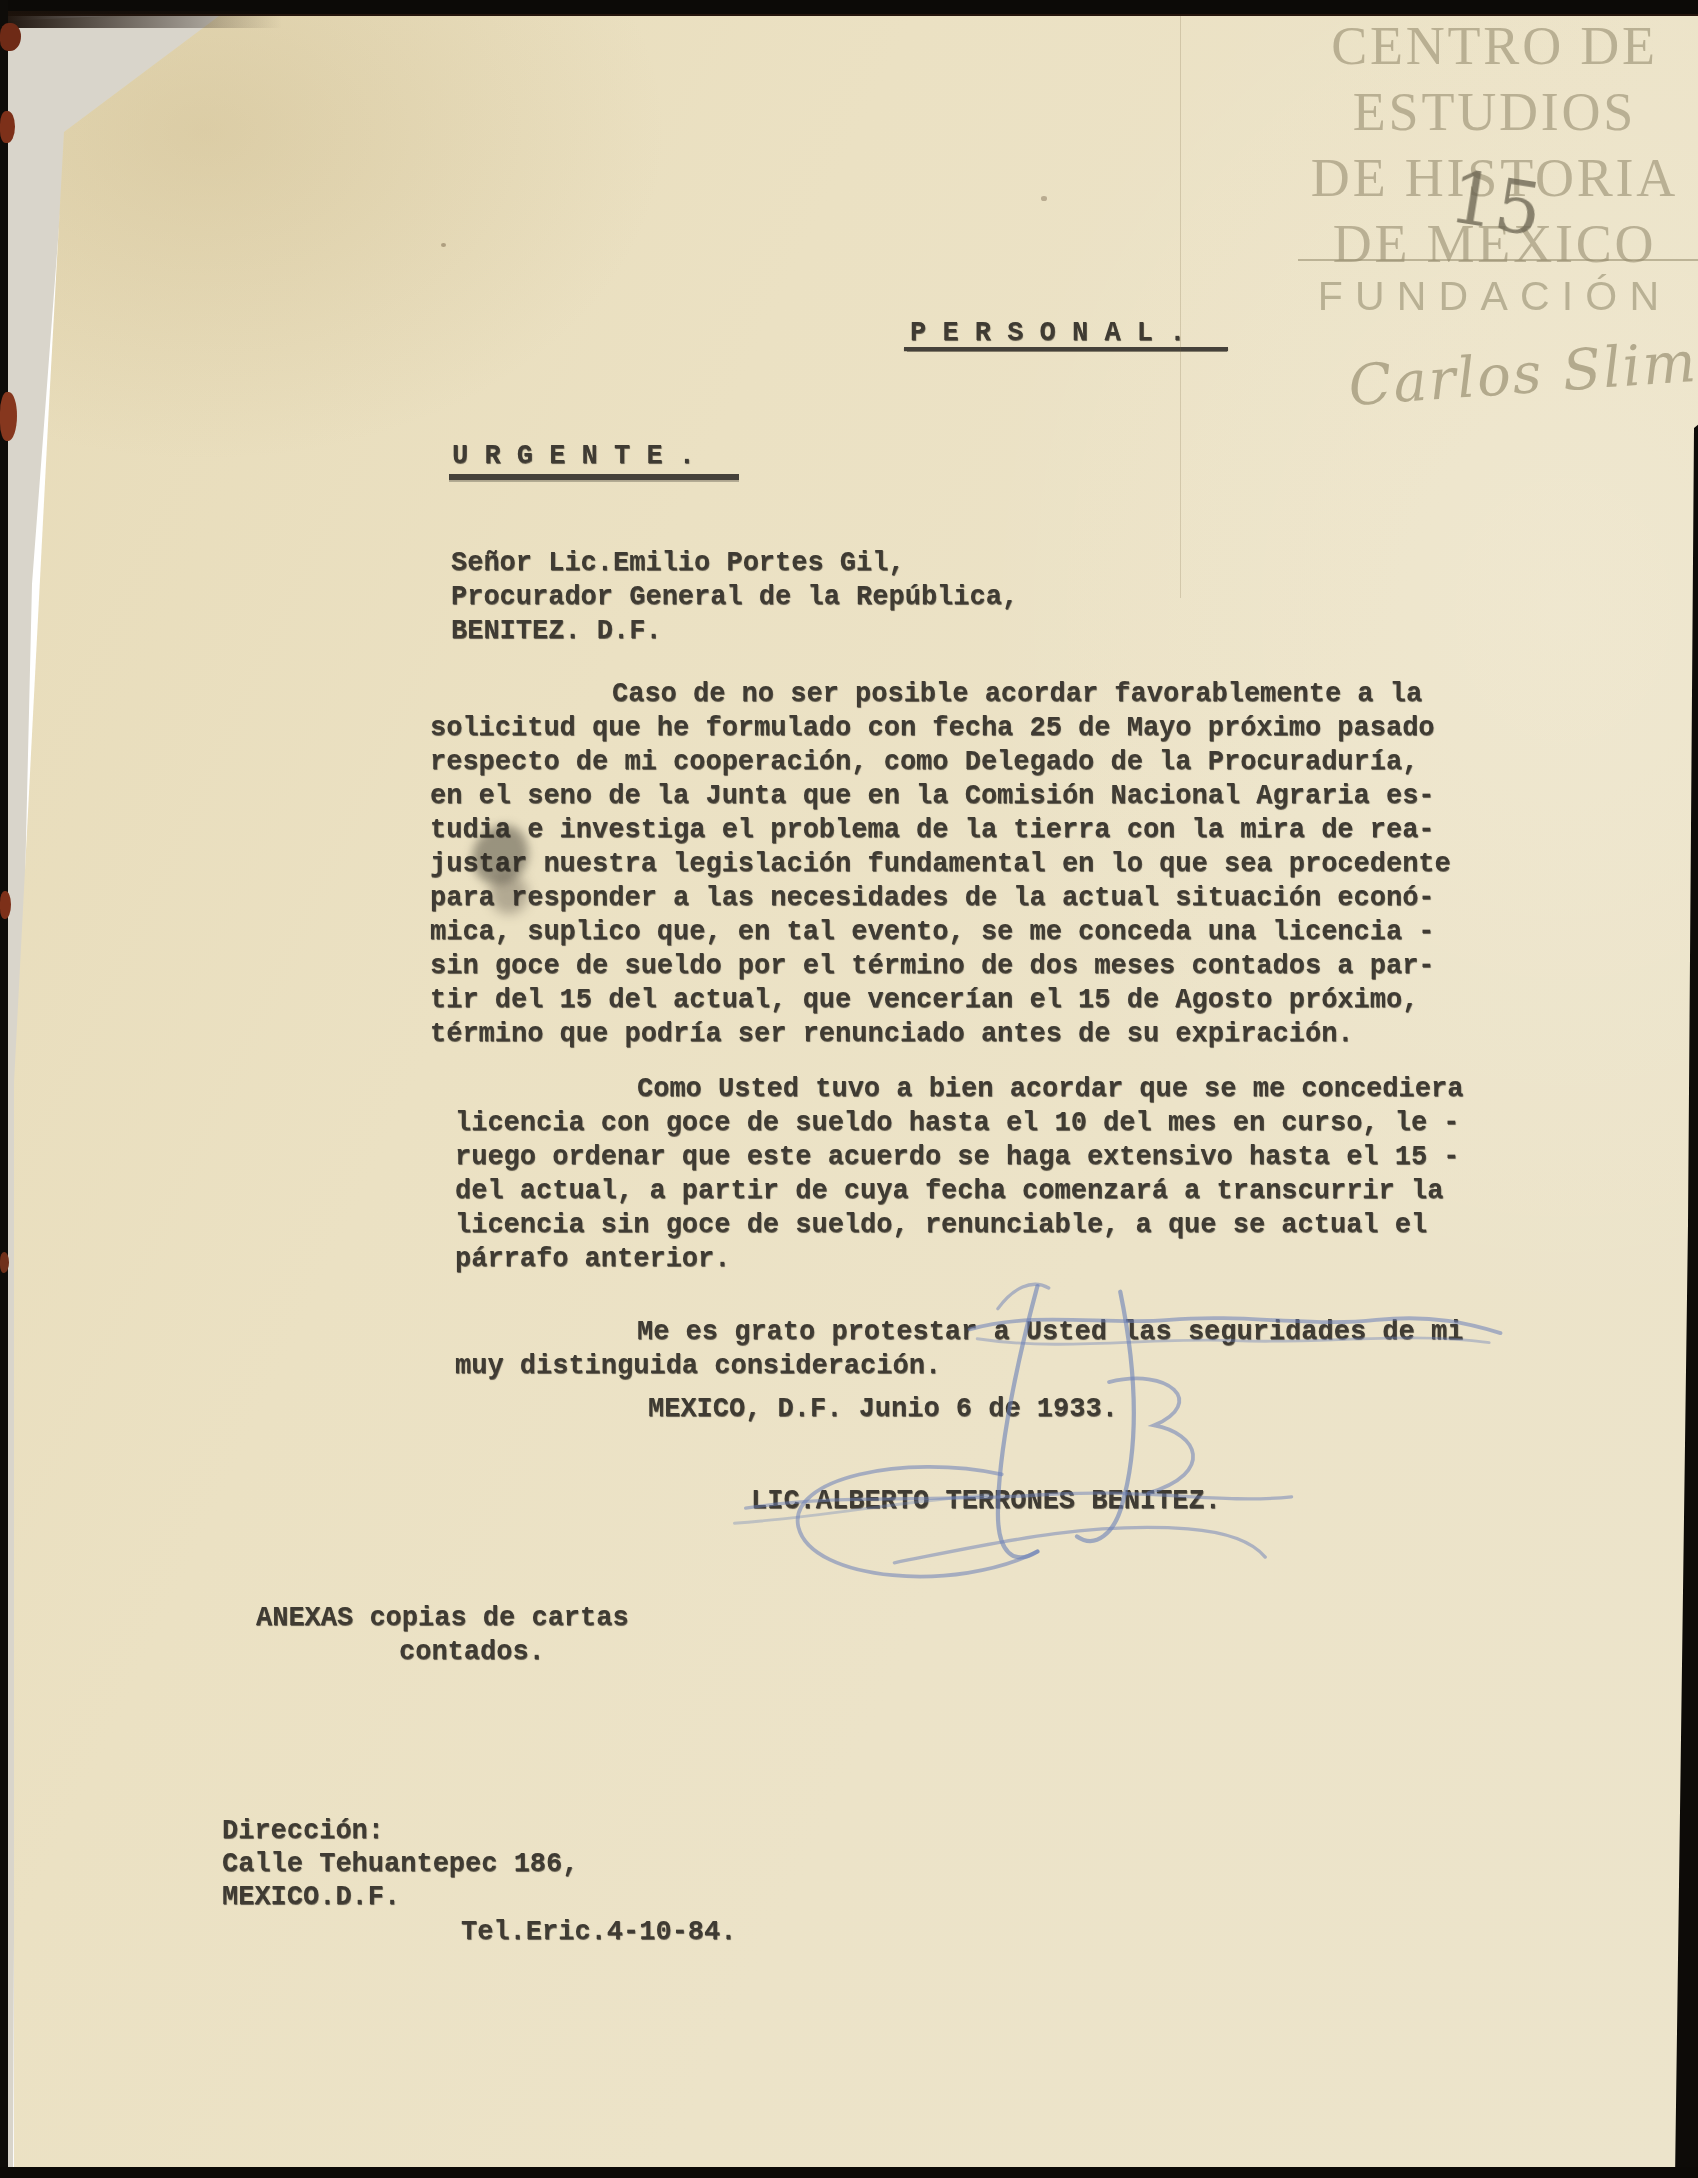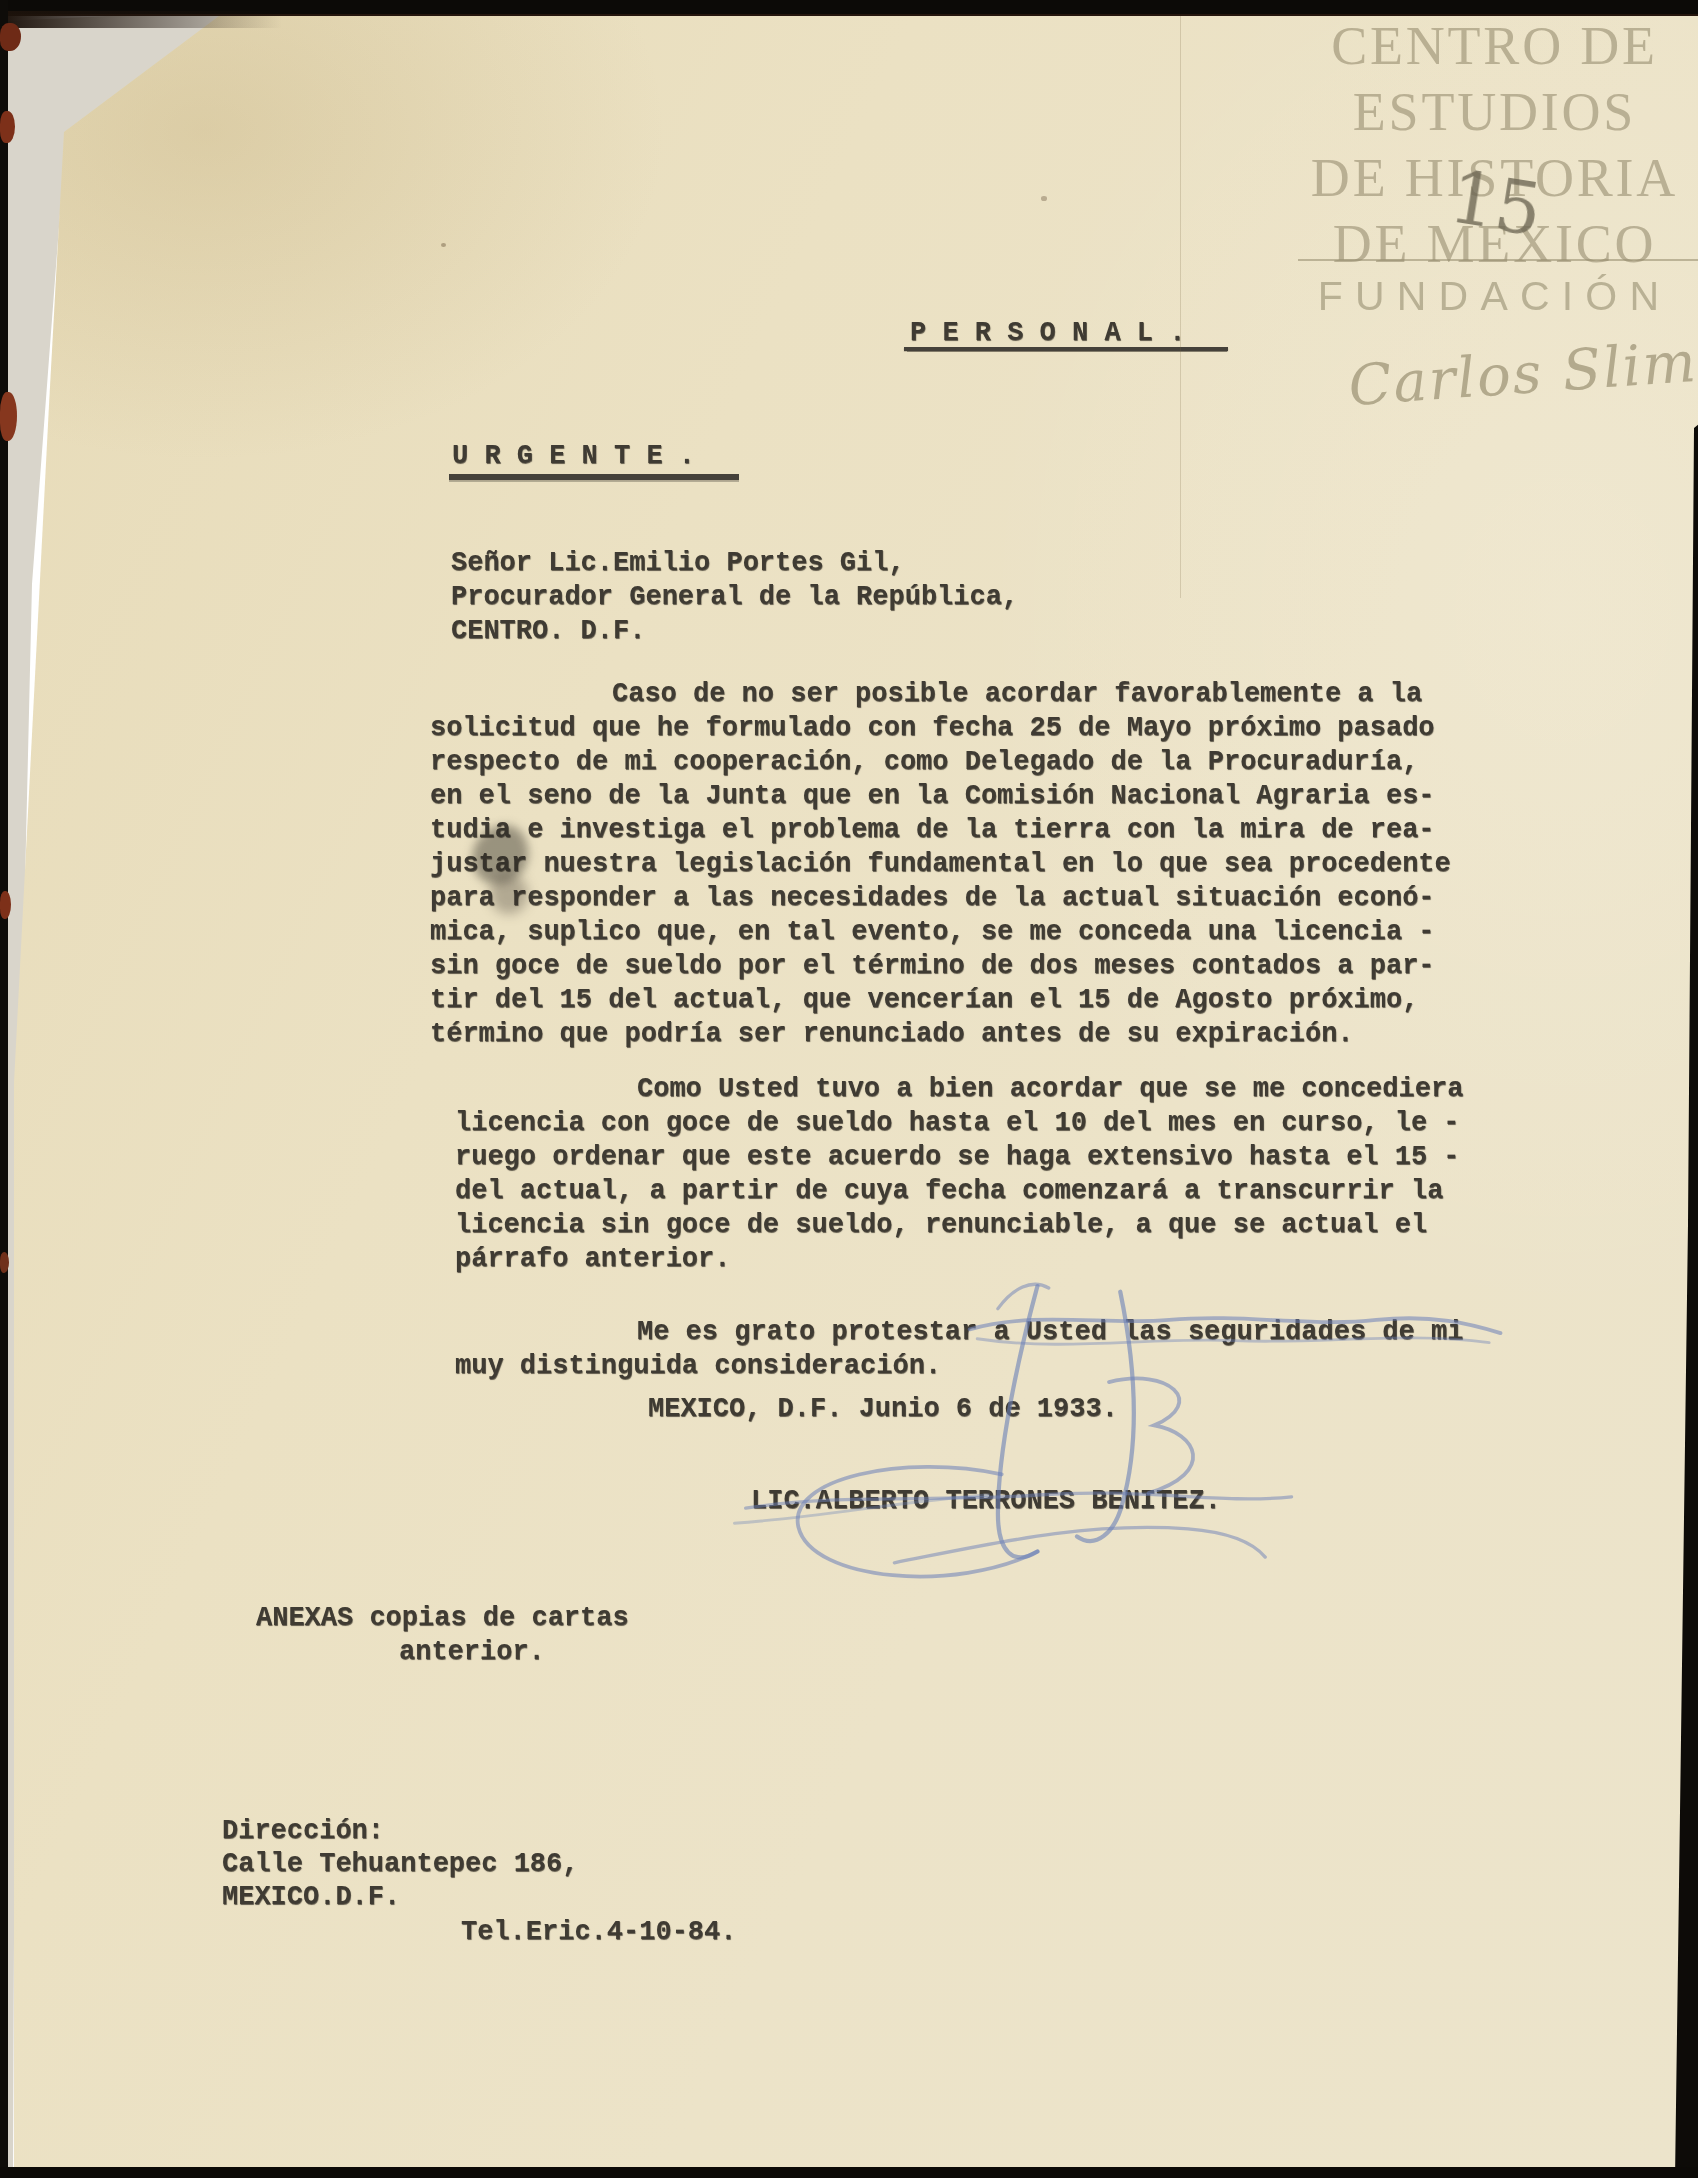--- a/index.html
+++ b/index.html
@@ -93,21 +93,21 @@
   <div class="abs ul-personal"></div>
 
   <div class="abs tw" style="left:452px;top:441px;">
     <span class="head">U R G E N T E .</span>
   </div>
   <div class="abs ul-urgente"></div>
 
   <div class="abs tw" style="left:451px;top:546px;">
     <div class="tline">Señor Lic.Emilio Portes Gil,</div>
     <div class="tline">Procurador General de la República,</div>
-    <div class="tline">CENTRO. D.F.</div>
+    <div class="tline">BENITEZ. D.F.</div>
   </div>
 
   <div class="abs tw" style="left:430px;top:677px;">
     <div class="tline ind">Caso de no ser posible acordar favorablemente a la</div>
     <div class="tline">solicitud que he formulado con fecha 25 de Mayo próximo pasado</div>
     <div class="tline">respecto de mi cooperación, como Delegado de la Procuraduría,</div>
     <div class="tline">en el seno de la Junta que en la Comisión Nacional Agraria es-</div>
     <div class="tline">tudia e investiga el problema de la tierra con la mira de rea-</div>
     <div class="tline">justar nuestra legislación fundamental en lo que sea procedente</div>
     <div class="tline">para responder a las necesidades de la actual situación econó-</div>
@@ -129,21 +129,21 @@
   <div class="abs tw" style="left:455px;top:1301px;margin-top:14px;">
     <div class="tline ind">Me es grato protestar a Usted las seguridades de mi</div>
     <div class="tline">muy distinguida consideración.</div>
   </div>
 
   <div class="abs tw tline" style="left:648px;top:1392px;">MEXICO, D.F. Junio 6 de 1933.</div>
   <div class="abs tw tline" style="left:751px;top:1484px;">LIC.ALBERTO TERRONES BENITEZ.</div>
 
   <div class="abs tw" style="left:256px;top:1601px;">
     <div class="tline">ANEXAS copias de cartas</div>
-    <div class="tline" style="text-indent:143px;">anterior.</div>
+    <div class="tline" style="text-indent:143px;">contados.</div>
   </div>
 
   <div class="abs tw" style="left:222px;top:1815px;">
     <div class="tline" style="line-height:33px;">Dirección:</div>
     <div class="tline" style="line-height:33px;">Calle Tehuantepec 186,</div>
     <div class="tline" style="line-height:33px;">MEXICO.D.F.</div>
     <div class="tline" style="line-height:36px;text-indent:239px;">Tel.Eric.4-10-84.</div>
   </div>
 
   <svg class="abs sig-svg" width="951" height="320" viewBox="0 0 1010 340">

